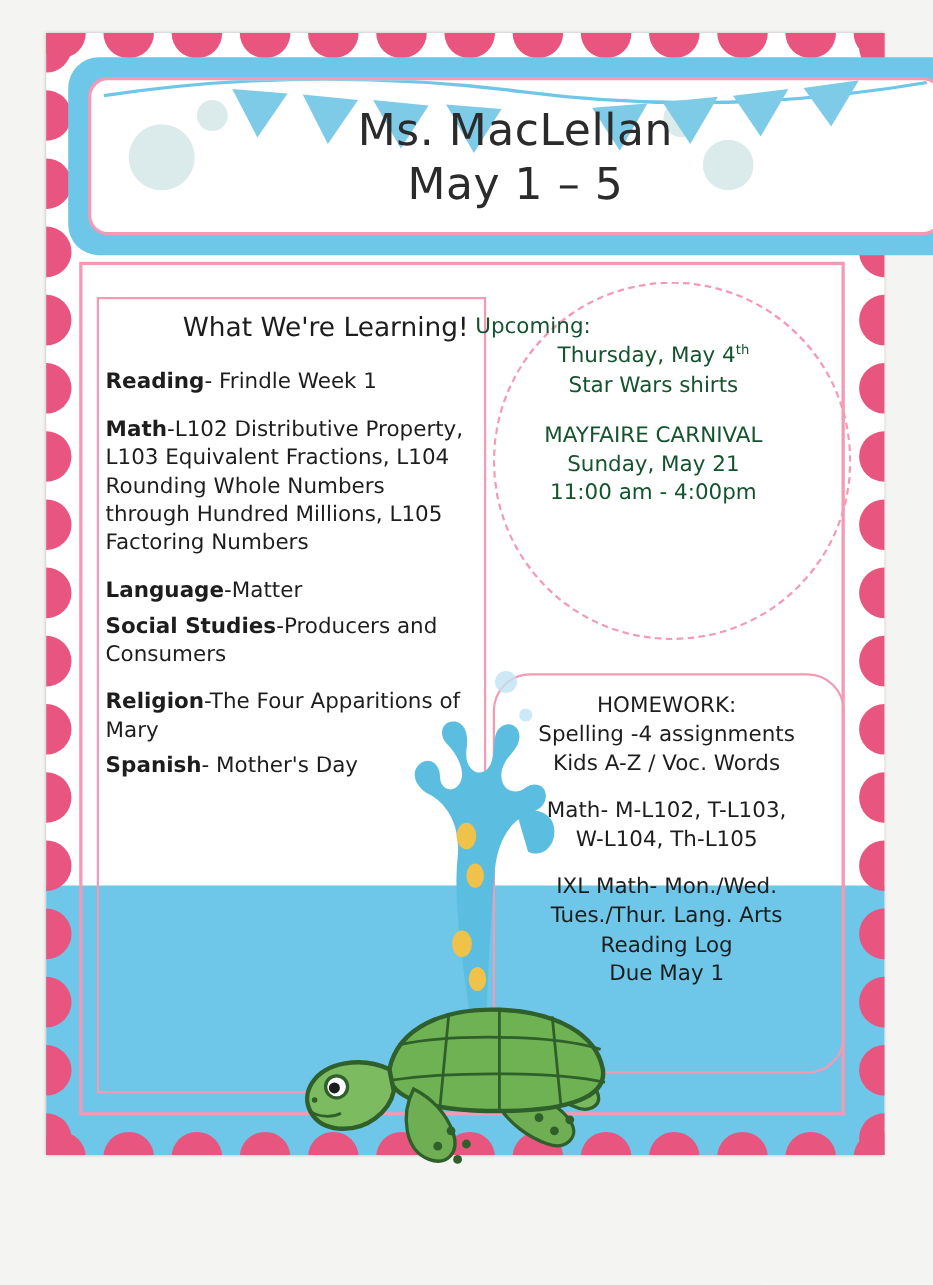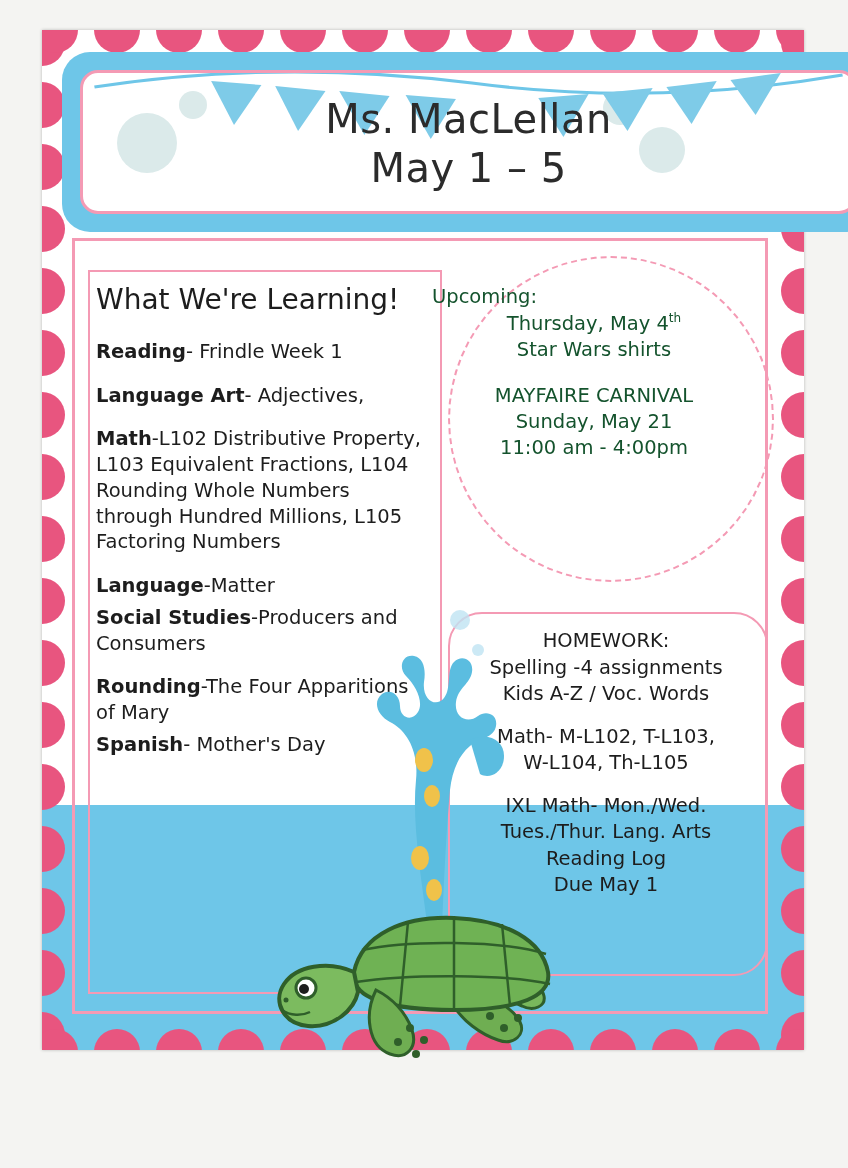--- a/index.html
+++ b/index.html
@@ -71,21 +71,21 @@
     border:3px solid #f49ab4;background:transparent;
   }
   .left-box{
     position:absolute;left:88px;top:270px;width:350px;height:720px;
     border:2px solid #f49ab4;background:rgba(255,255,255,0);
   }
   .left-content{
     position:absolute;left:96px;top:282px;width:330px;
     font-size:19.5px;line-height:1.32;color:#1d1d1d;
   }
-  .lc-title{ text-align:left;font-size:28px;margin-bottom:20px;}
+  .lc-title{ text-align:right;font-size:24px;margin-bottom:20px;}
   .para{margin:0 0 18px 0;}
   .para b{font-weight:bold;}
   .tight{margin-bottom:6px;}
 
   
   .circle{
     position:absolute;left:448px;top:256px;width:322px;height:322px;
     border:2px dashed #f49ab4;border-radius:50%;
   }
   .upcoming{
@@ -229,25 +229,24 @@
       <ellipse cx="100" cy="268" rx="9" ry="12"></ellipse>
       <ellipse cx="114" cy="300" rx="8" ry="11"></ellipse>
     </g>
     <circle cx="140" cy="30" r="10" fill="#bfe3f2" opacity=".8"></circle>
     <circle cx="158" cy="60" r="6" fill="#bfe3f2" opacity=".8"></circle>
   </svg>
 
   <div class="left-content">
     <div class="lc-title">What We're Learning!</div>
     <p class="para"><b>Reading</b><span>- Frindle Week 1</span></p>
-    <p class="para"><b>Language Art</b><span>- Adjectives,</span></p>
     <p class="para"><b>Math</b><span>-L102 Distributive Property, L103 Equivalent Fractions, L104 Rounding Whole Numbers through Hundred Millions, L105 Factoring Numbers</span></p>
     <p class="para tight"><b>Language</b><span>-Matter</span></p>
     <p class="para"><b>Social Studies</b><span>-Producers and Consumers</span></p>
-    <p class="para tight"><b>Rounding</b><span>-The Four Apparitions of Mary</span></p>
+    <p class="para tight"><b>Religion</b><span>-The Four Apparitions of Mary</span></p>
     <p class="para"><b>Spanish</b><span>- Mother's Day</span></p>
   </div>
 
   <div class="circle"></div>
   <div class="upcoming">
     <div class="l1">Upcoming:</div>
     <div><span>Thursday, May 4</span><span class="sup">th</span></div>
     <div>Star Wars shirts</div>
     <div style="height:20px"></div>
     <div>MAYFAIRE CARNIVAL</div>

